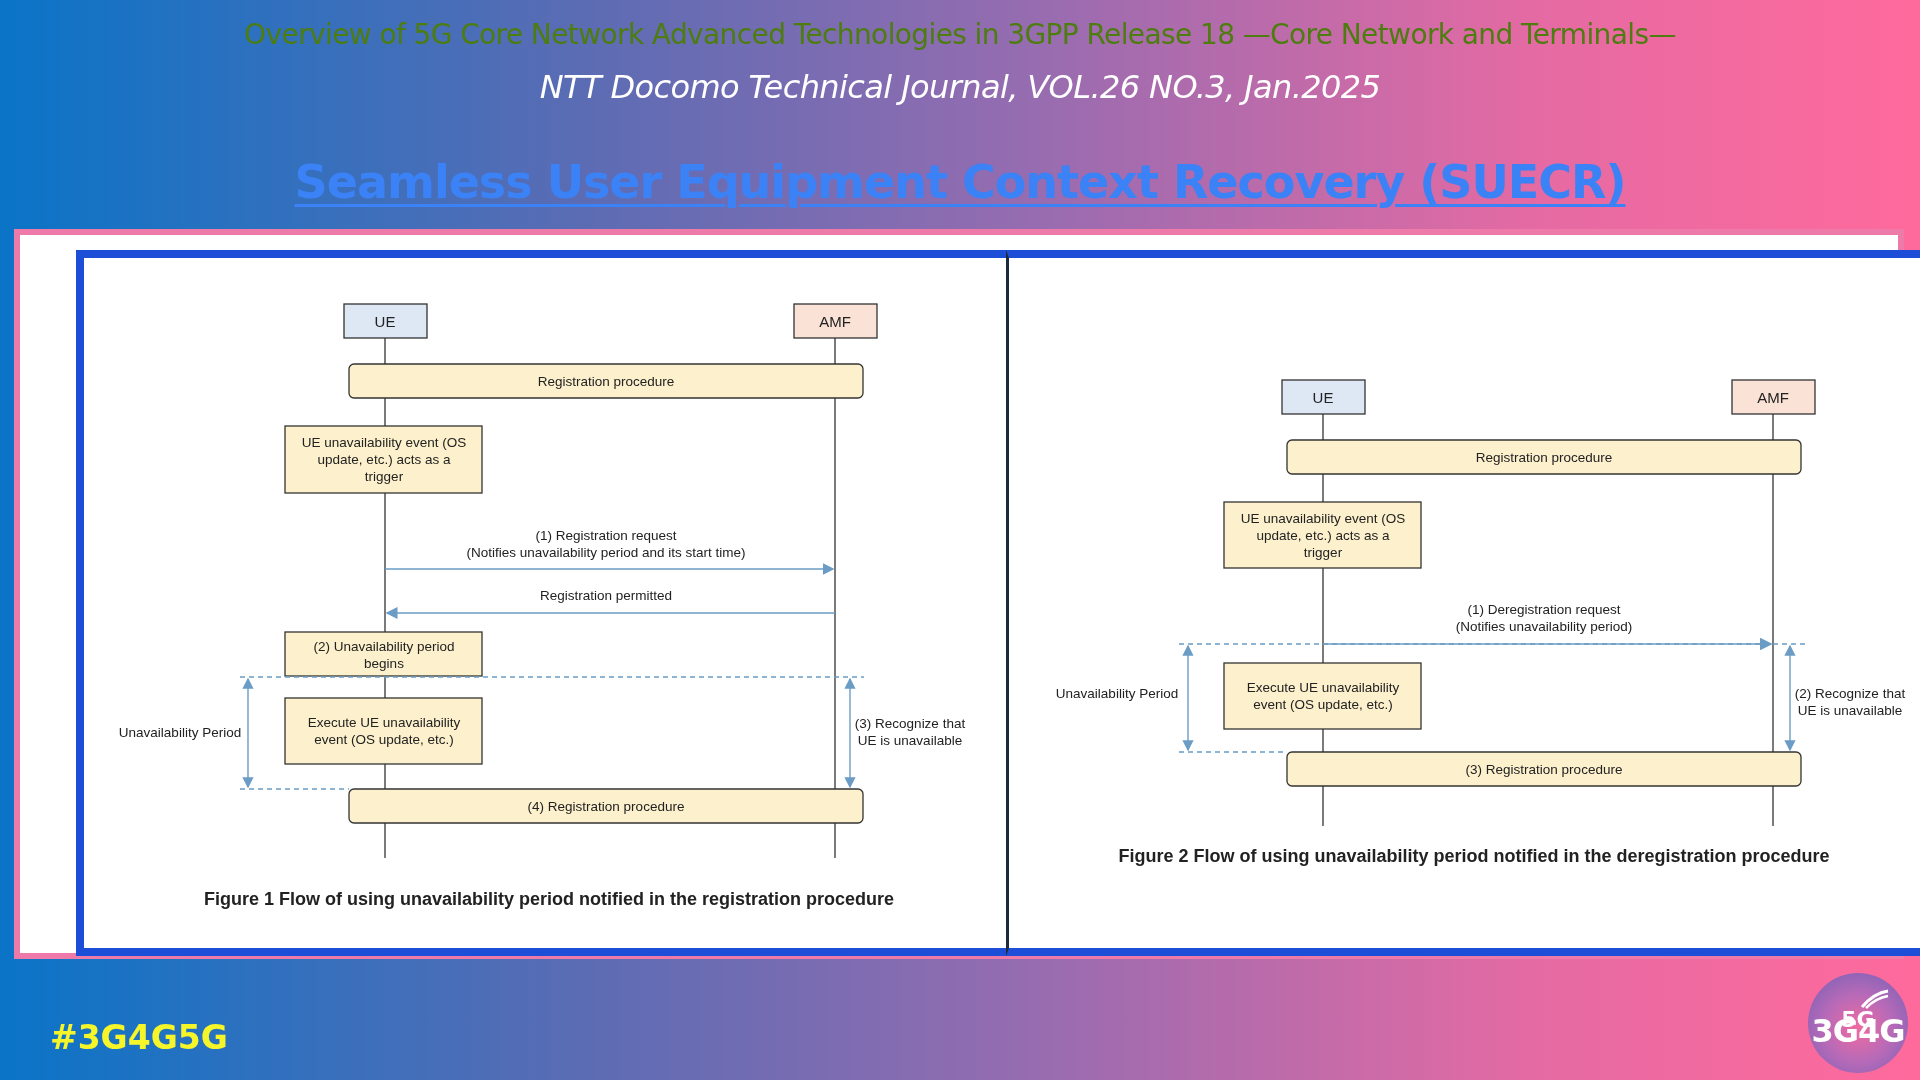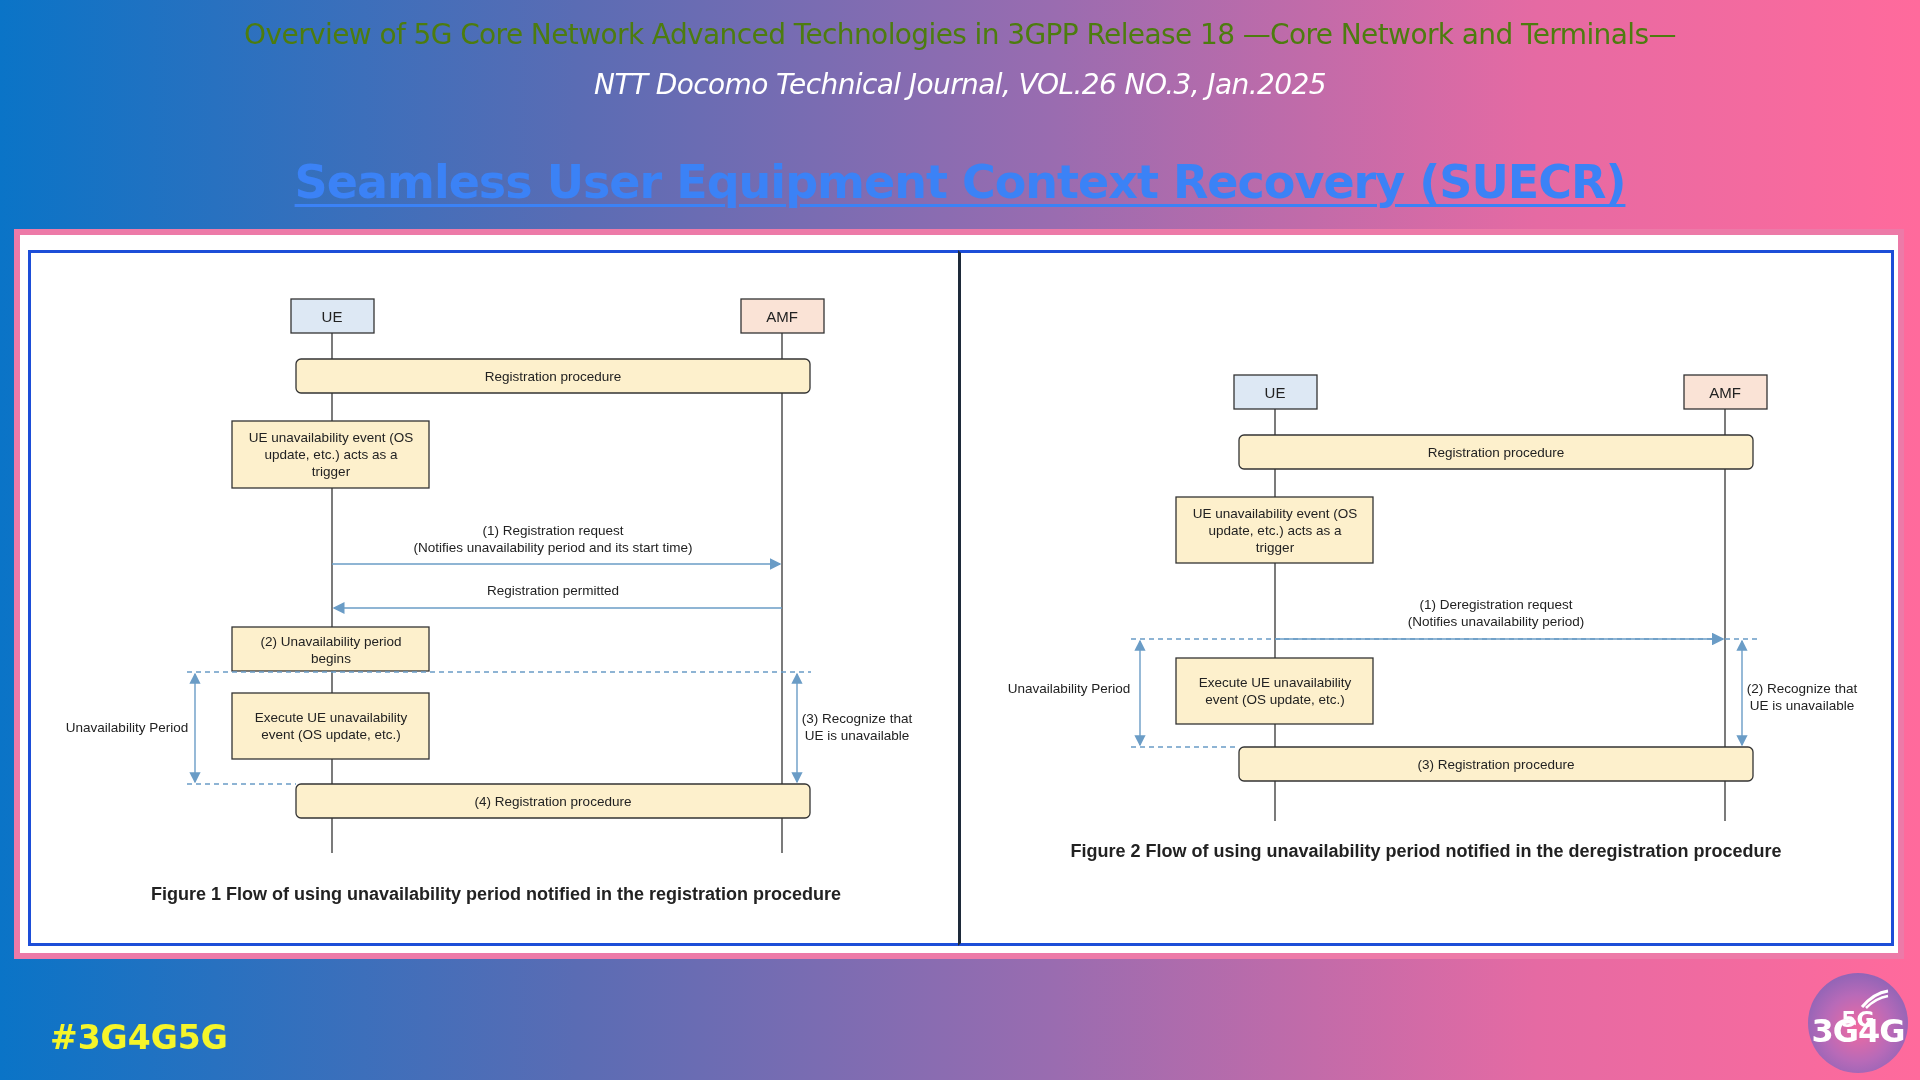--- a/index.html
+++ b/index.html
@@ -2,27 +2,27 @@
 <html><head>
 <meta charset="utf-8">
 <style>
   html,body{margin:0;padding:0;}
   body{width:1920px;height:1080px;position:relative;overflow:hidden;
     background:linear-gradient(90deg,#0a74c7 0%,#5a6cb4 30%,#9a6cb0 55%,#e56aa3 80%,#ff6a9c 100%);
     font-family:"Liberation Sans",sans-serif;}
   .hdr-title{position:absolute;left:0;width:1920px;top:18px;text-align:center;color:#4d7c0f;
     font-family:"DejaVu Sans",sans-serif;font-size:28px;letter-spacing:-0.6px;}
   .hdr-sub{position:absolute;left:0;width:1920px;top:68px;text-align:center;color:#fff;
-    font-family:"DejaVu Sans",sans-serif;font-style:italic;font-size:28px;letter-spacing:-0.6px;}
+    font-family:"DejaVu Sans",sans-serif;font-style:italic;font-size:32px;letter-spacing:-0.6px;}
   .slide-title{position:absolute;left:0;width:1920px;top:155px;text-align:center;color:#3b82f6;
     font-family:"DejaVu Sans",sans-serif;font-weight:bold;font-size:46px;letter-spacing:-1px;
     text-decoration:underline;text-underline-offset:6px;text-decoration-thickness:3px;}
   .frame{position:absolute;left:14px;top:229px;width:1890px;height:730px;background:#ed7aa8;}
   .frame-inner{position:absolute;left:6px;top:6px;right:6px;bottom:6px;background:#fff;}
-  .panel{position:absolute;top:15px;height:690px;border:3px solid #1d4ed8;background:#fff;}
+  .panel{position:absolute;top:15px;height:690px;border:8px solid #1d4ed8;background:#fff;margin-left:48px;}
   .panel.left{left:8px;width:930px;}
   .panel.right{left:938px;width:930px;border-left:3px solid #1e2a3a;}
   svg text{font-family:"Liberation Sans",sans-serif;fill:#222;}
   .hashtag{position:absolute;left:20px;top:1018px;color:#f5f52a;font-weight:bold;
     font-family:"DejaVu Sans",sans-serif;font-size:33px;margin-left:30px;}
   .logo{position:absolute;left:1808px;top:973px;width:100px;height:100px;border-radius:50%;
     background:radial-gradient(circle at 50% 55%,#f06aa0 0%,#b86ab8 45%,#6e5fb5 100%);}
   .logo .t1{position:absolute;left:0;width:100px;top:24px;text-align:center;color:#fff;font-weight:bold;
     font-family:"DejaVu Sans",sans-serif;font-size:22px;line-height:22px;margin-top:12px;}
   .logo .t2{position:absolute;left:0;width:100px;top:46px;text-align:center;color:#fff;font-weight:bold;

